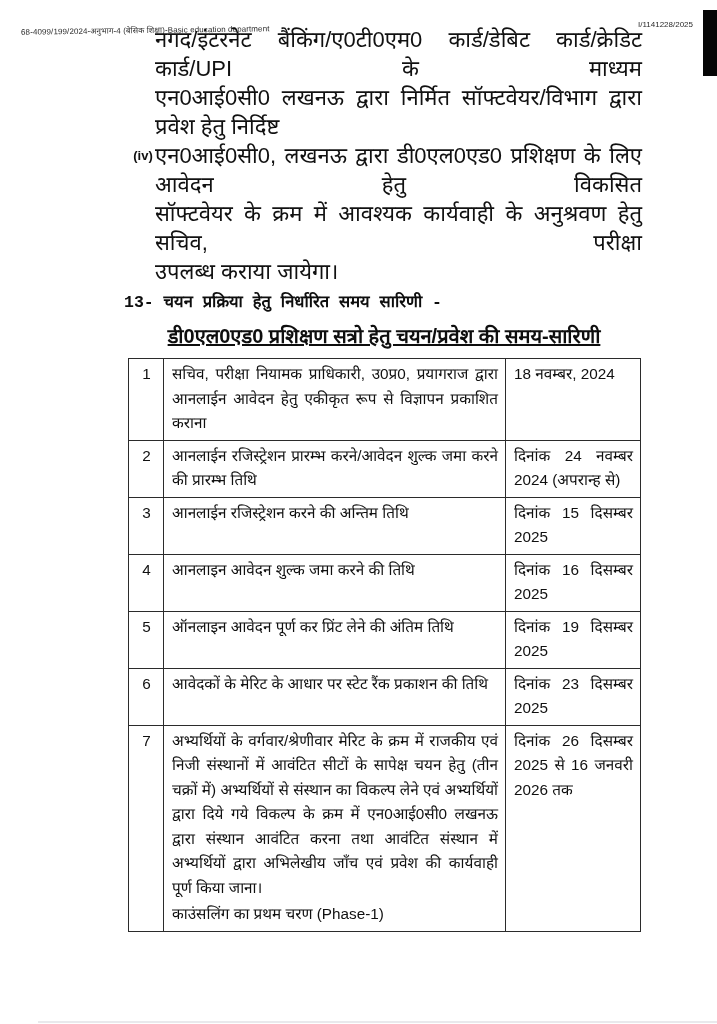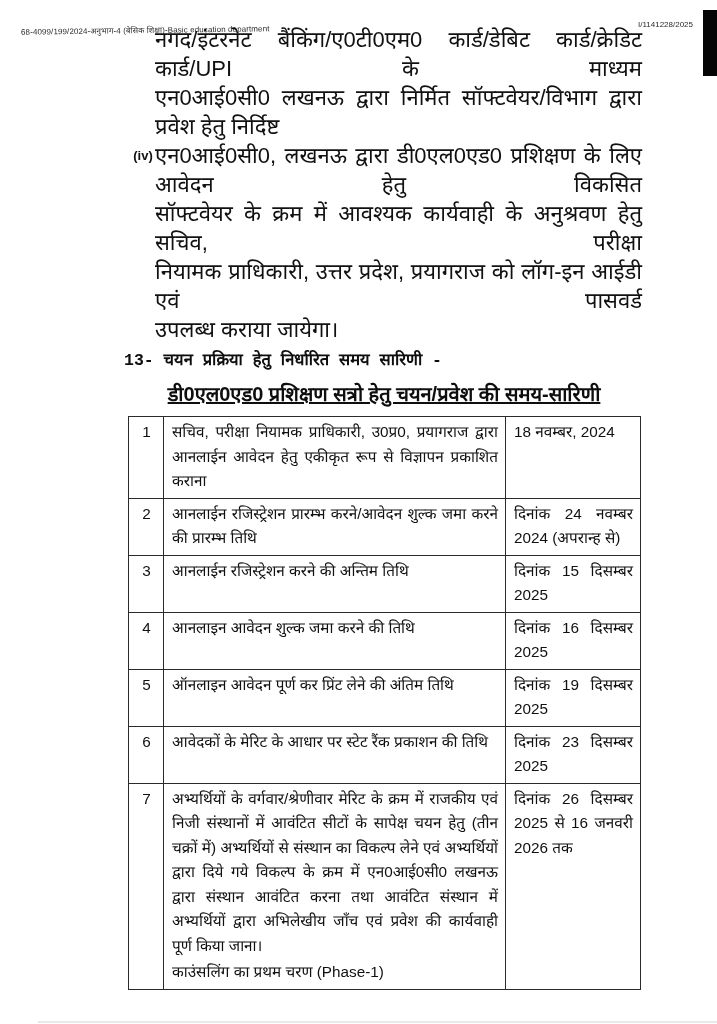--- a/index.html
+++ b/index.html
@@ -95,21 +95,20 @@
     <div class="para">
       <div class="para-line">नगद/इंटरनेट बैंकिंग/ए0टी0एम0 कार्ड/डेबिट कार्ड/क्रेडिट कार्ड/UPI के माध्यम</div>
       <div class="para-line">एन0आई0सी0 लखनऊ द्वारा निर्मित सॉफ्टवेयर/विभाग द्वारा प्रवेश हेतु निर्दिष्ट</div>
     </div>
 
     <div class="item-iv">
       <div class="item-marker">(iv)</div>
       <div class="item-lines">
         <div class="para-line">एन0आई0सी0, लखनऊ द्वारा डी0एल0एड0 प्रशिक्षण के लिए आवेदन हेतु विकसित</div>
         <div class="para-line">सॉफ्टवेयर के क्रम में आवश्यक कार्यवाही के अनुश्रवण हेतु सचिव, परीक्षा</div>
-        <div class="para-line">नियामक प्राधिकारी, उत्तर प्रदेश, प्रयागराज को लॉग-इन आईडी एवं पासवर्ड</div>
         <div class="para-line">उपलब्ध कराया जायेगा।</div>
       </div>
     </div>
 
     <div class="section-13">13- चयन प्रक्रिया हेतु निर्धारित समय सारिणी -</div>
 
     <div class="table-title">डी0एल0एड0 प्रशिक्षण सत्रो हेतु चयन/प्रवेश की समय-सारिणी</div>
 
     <table class="schedule">
       <tbody>

